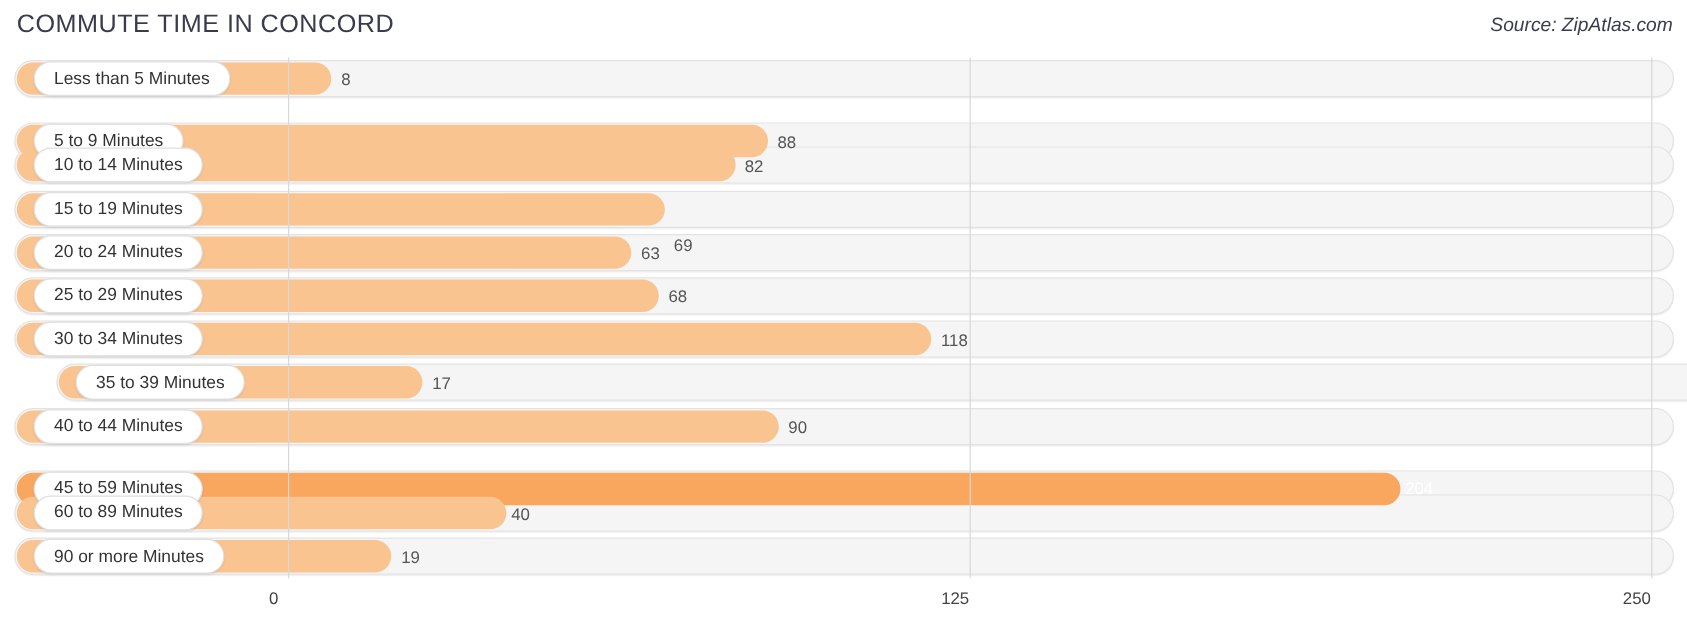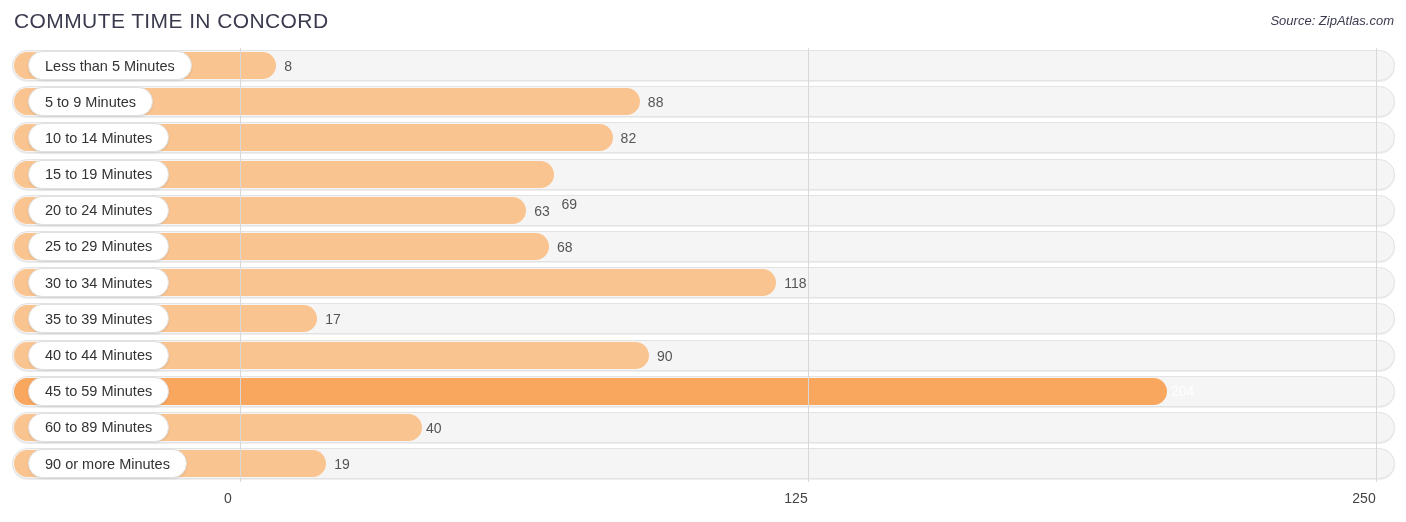--- a/index.html
+++ b/index.html
@@ -34,21 +34,21 @@
     font-size: 21px;
     letter-spacing: 0.4px;
     color: #3b3b4f;
     font-weight: 400;
     white-space: nowrap;
   }
   .chart-source {
     position: absolute;
     right: 12px;
     top: 13px;
-    font-size: 13px;
+    font-size: 16px;
     font-style: italic;
     color: #3b3b4f;
     white-space: nowrap;
   }
 
   
   .plot {
     position: absolute;
     left: 0;
     top: 48px;
@@ -173,21 +173,21 @@
   <div class="plot">
     <div class="rows" id="rows">
         <div class="row" style="top: 0px;">
           <div class="track"></div>
           <div class="bar" style="width: 262.352px;"></div>
           <div class="label-pill">
             <span>Less than 5 Minutes</span>
           </div>
           <div class="value" style="left: 284.352px;">8</div>
         </div>
-        <div class="row" style="top: 0px;">
+        <div class="row" style="top: 16px;">
           <div class="track"></div>
           <div class="bar" style="width: 625.872px;"></div>
           <div class="label-pill">
             <span>5 to 9 Minutes</span>
           </div>
           <div class="value" style="left: 647.872px;">88</div>
         </div>
         <div class="row" style="top: 0px;">
           <div class="track"></div>
           <div class="bar" style="width: 598.608px;"></div>
@@ -221,37 +221,37 @@
           <div class="value" style="left: 556.992px;">68</div>
         </div>
         <div class="row" style="top: 0px;">
           <div class="track"></div>
           <div class="bar" style="width: 762.192px;"></div>
           <div class="label-pill">
             <span>30 to 34 Minutes</span>
           </div>
           <div class="value" style="left: 784.192px;">118</div>
         </div>
-        <div class="row" style="top: 0px;">
+        <div class="row" style="top: 0px; margin-left: 35px;">
           <div class="track"></div>
           <div class="bar" style="width: 303.248px;"></div>
           <div class="label-pill">
             <span>35 to 39 Minutes</span>
           </div>
           <div class="value" style="left: 325.248px;">17</div>
         </div>
         <div class="row" style="top: 0px;">
           <div class="track"></div>
           <div class="bar" style="width: 634.96px;"></div>
           <div class="label-pill">
             <span>40 to 44 Minutes</span>
           </div>
           <div class="value" style="left: 656.96px;">90</div>
         </div>
-        <div class="row" style="top: 0px;">
+        <div class="row" style="top: 16px;">
           <div class="track"></div>
           <div class="bar highlight" style="width: 1152.98px;"></div>
           <div class="label-pill">
             <span>45 to 59 Minutes</span>
           </div>
           <div class="value inside" style="left: 1126.98px;">204</div>
         </div>
         <div class="row" style="top: 0px;">
           <div class="track"></div>
           <div class="bar" style="width: 407.76px;"></div>

